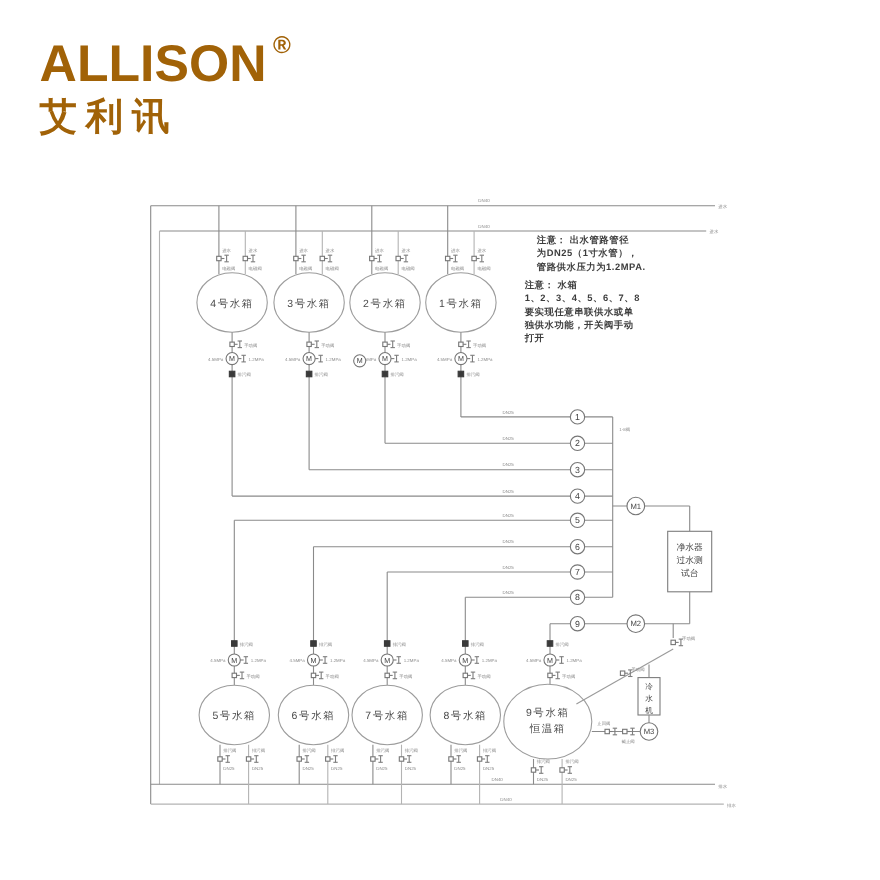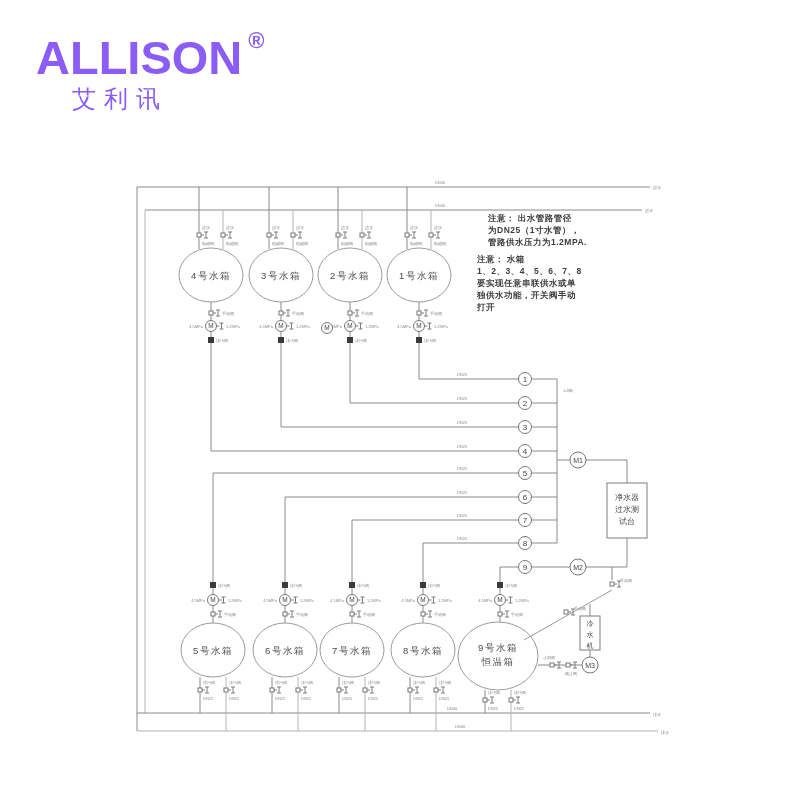--- a/index.html
+++ b/index.html
@@ -1,22 +1,22 @@
 <!DOCTYPE html>
 <html><head>
 <meta charset="utf-8">
 <style>
   html,body{margin:0;padding:0;background:#fff;}
   .stage{position:relative;width:800px;height:800px;background:#fff;overflow:hidden;
          font-family:"Liberation Sans",sans-serif;}
-  .logo{position:absolute;left:36px;top:34px;color:#8b5cf6;}
+  .logo{position:absolute;left:36px;top:34px;color:#a16207;}
   .brand-row{display:flex;align-items:flex-start;}
   .brand-name{font-size:47px;font-weight:800;letter-spacing:0px;line-height:1;}
   .reg{font-size:22px;font-weight:600;margin-left:6px;margin-top:-6px;}
-  .brand-cn{font-size:24px;font-weight:400;letter-spacing:8px;margin-left:36px;margin-top:2px;}
+  .brand-cn{font-size:34px;font-weight:700;letter-spacing:8px;margin-top:2px;}
   svg{position:absolute;left:0;top:0;}
   .pipe{stroke:#8a8a8a;stroke-width:1;fill:none;}
   .pipe2{stroke:#b3b3b3;stroke-width:1;fill:none;}
   .diag{stroke:#9a9a9a;stroke-width:1;fill:none;}
   .ib{stroke:#7d7d7d;stroke-width:1;}
   .vbox{fill:#fff;stroke:#767676;stroke-width:1;}
   .bvbox{fill:#3a3a3a;stroke:#3a3a3a;}
   .pcirc{fill:#fff;stroke:#767676;stroke-width:1;}
   .port{fill:#fff;stroke:#767676;stroke-width:1;}
   .tank{fill:#fff;stroke:#9c9c9c;stroke-width:1;}

